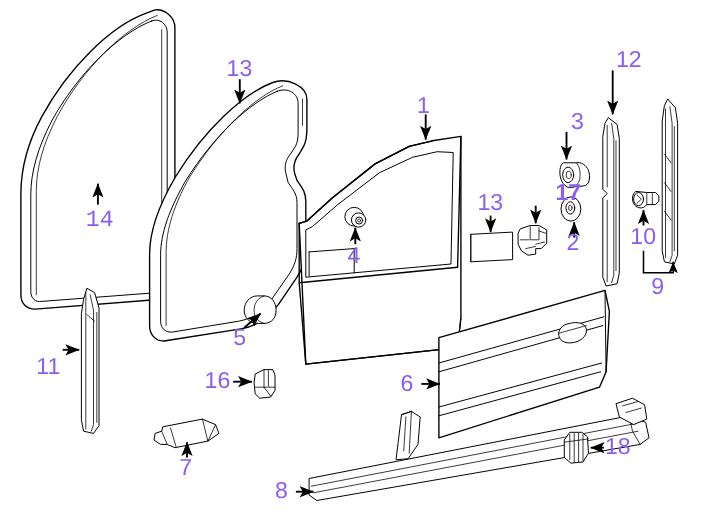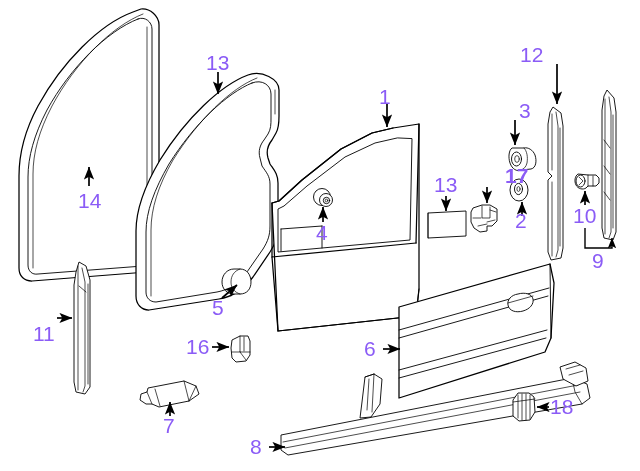--- a/index.html
+++ b/index.html
@@ -272,21 +272,21 @@
   <div class="callout-label" style="left:515px;top:210px;">2</div>
   <div class="callout-label" style="left:519px;top:100px;">3</div>
   <div class="callout-label" style="left:316px;top:222px;">4</div>
   <div class="callout-label" style="left:212px;top:297px;">5</div>
   <div class="callout-label" style="left:364px;top:338px;">6</div>
   <div class="callout-label" style="left:163px;top:415px;">7</div>
   <div class="callout-label" style="left:250px;top:436px;">8</div>
   <div class="callout-label" style="left:592px;top:250px;">9</div>
   <div class="callout-label" style="left:573px;top:205px;">10</div>
   <div class="callout-label" style="left:33px;top:323px;">11</div>
-  <div class="callout-label" style="left:520px;top:44px;">12</div>
+  <div class="callout-label" style="left:560px;top:44px;">12</div>
   <div class="callout-label" style="left:206px;top:52px;">13</div>
-  <div class="callout-label" style="left:78px;top:190px;">14</div>
+  <div class="callout-label" style="left:78px;top:190px;font-family:Liberation Mono, monospace;">14</div>
   <div class="callout-label" style="left:434px;top:174px;">13</div>
   <div class="callout-label" style="left:186px;top:336px;text-align:right;">16</div>
   <div class="callout-label" style="left:505px;top:165px;font-weight:bold;">17</div>
   <div class="callout-label" style="left:550px;top:396px;">18</div>
 
 </div>
 
 </body></html>

